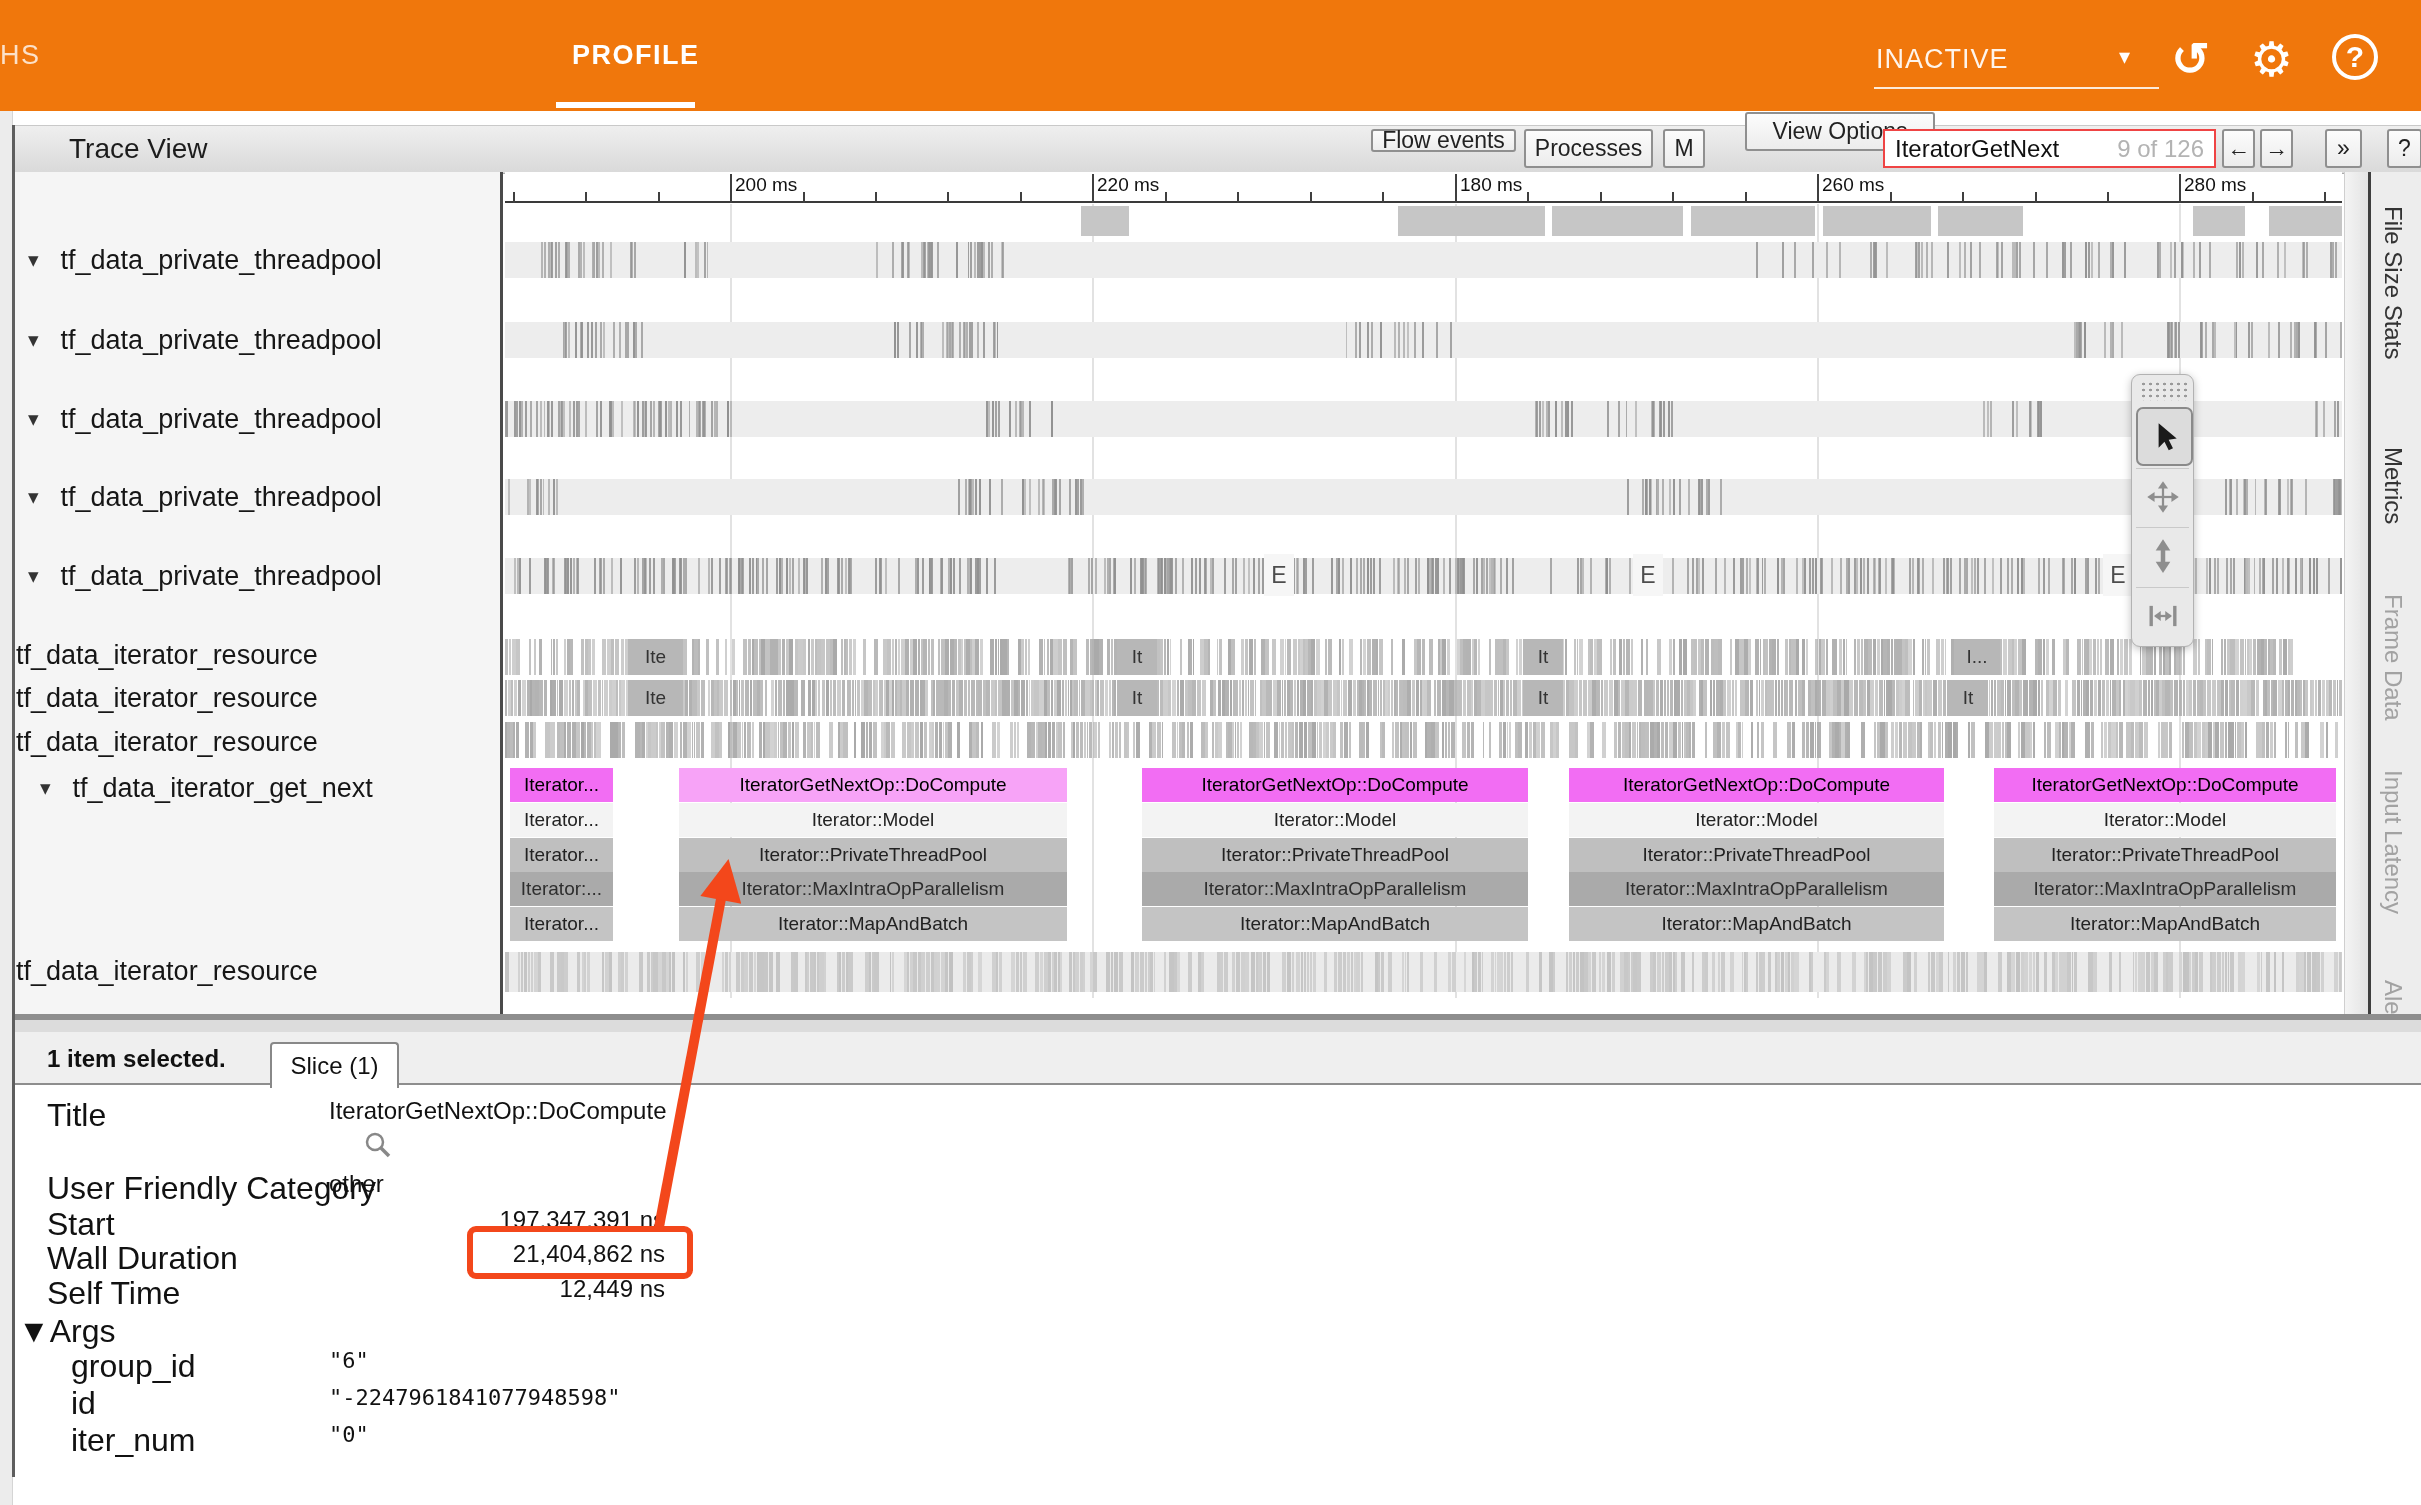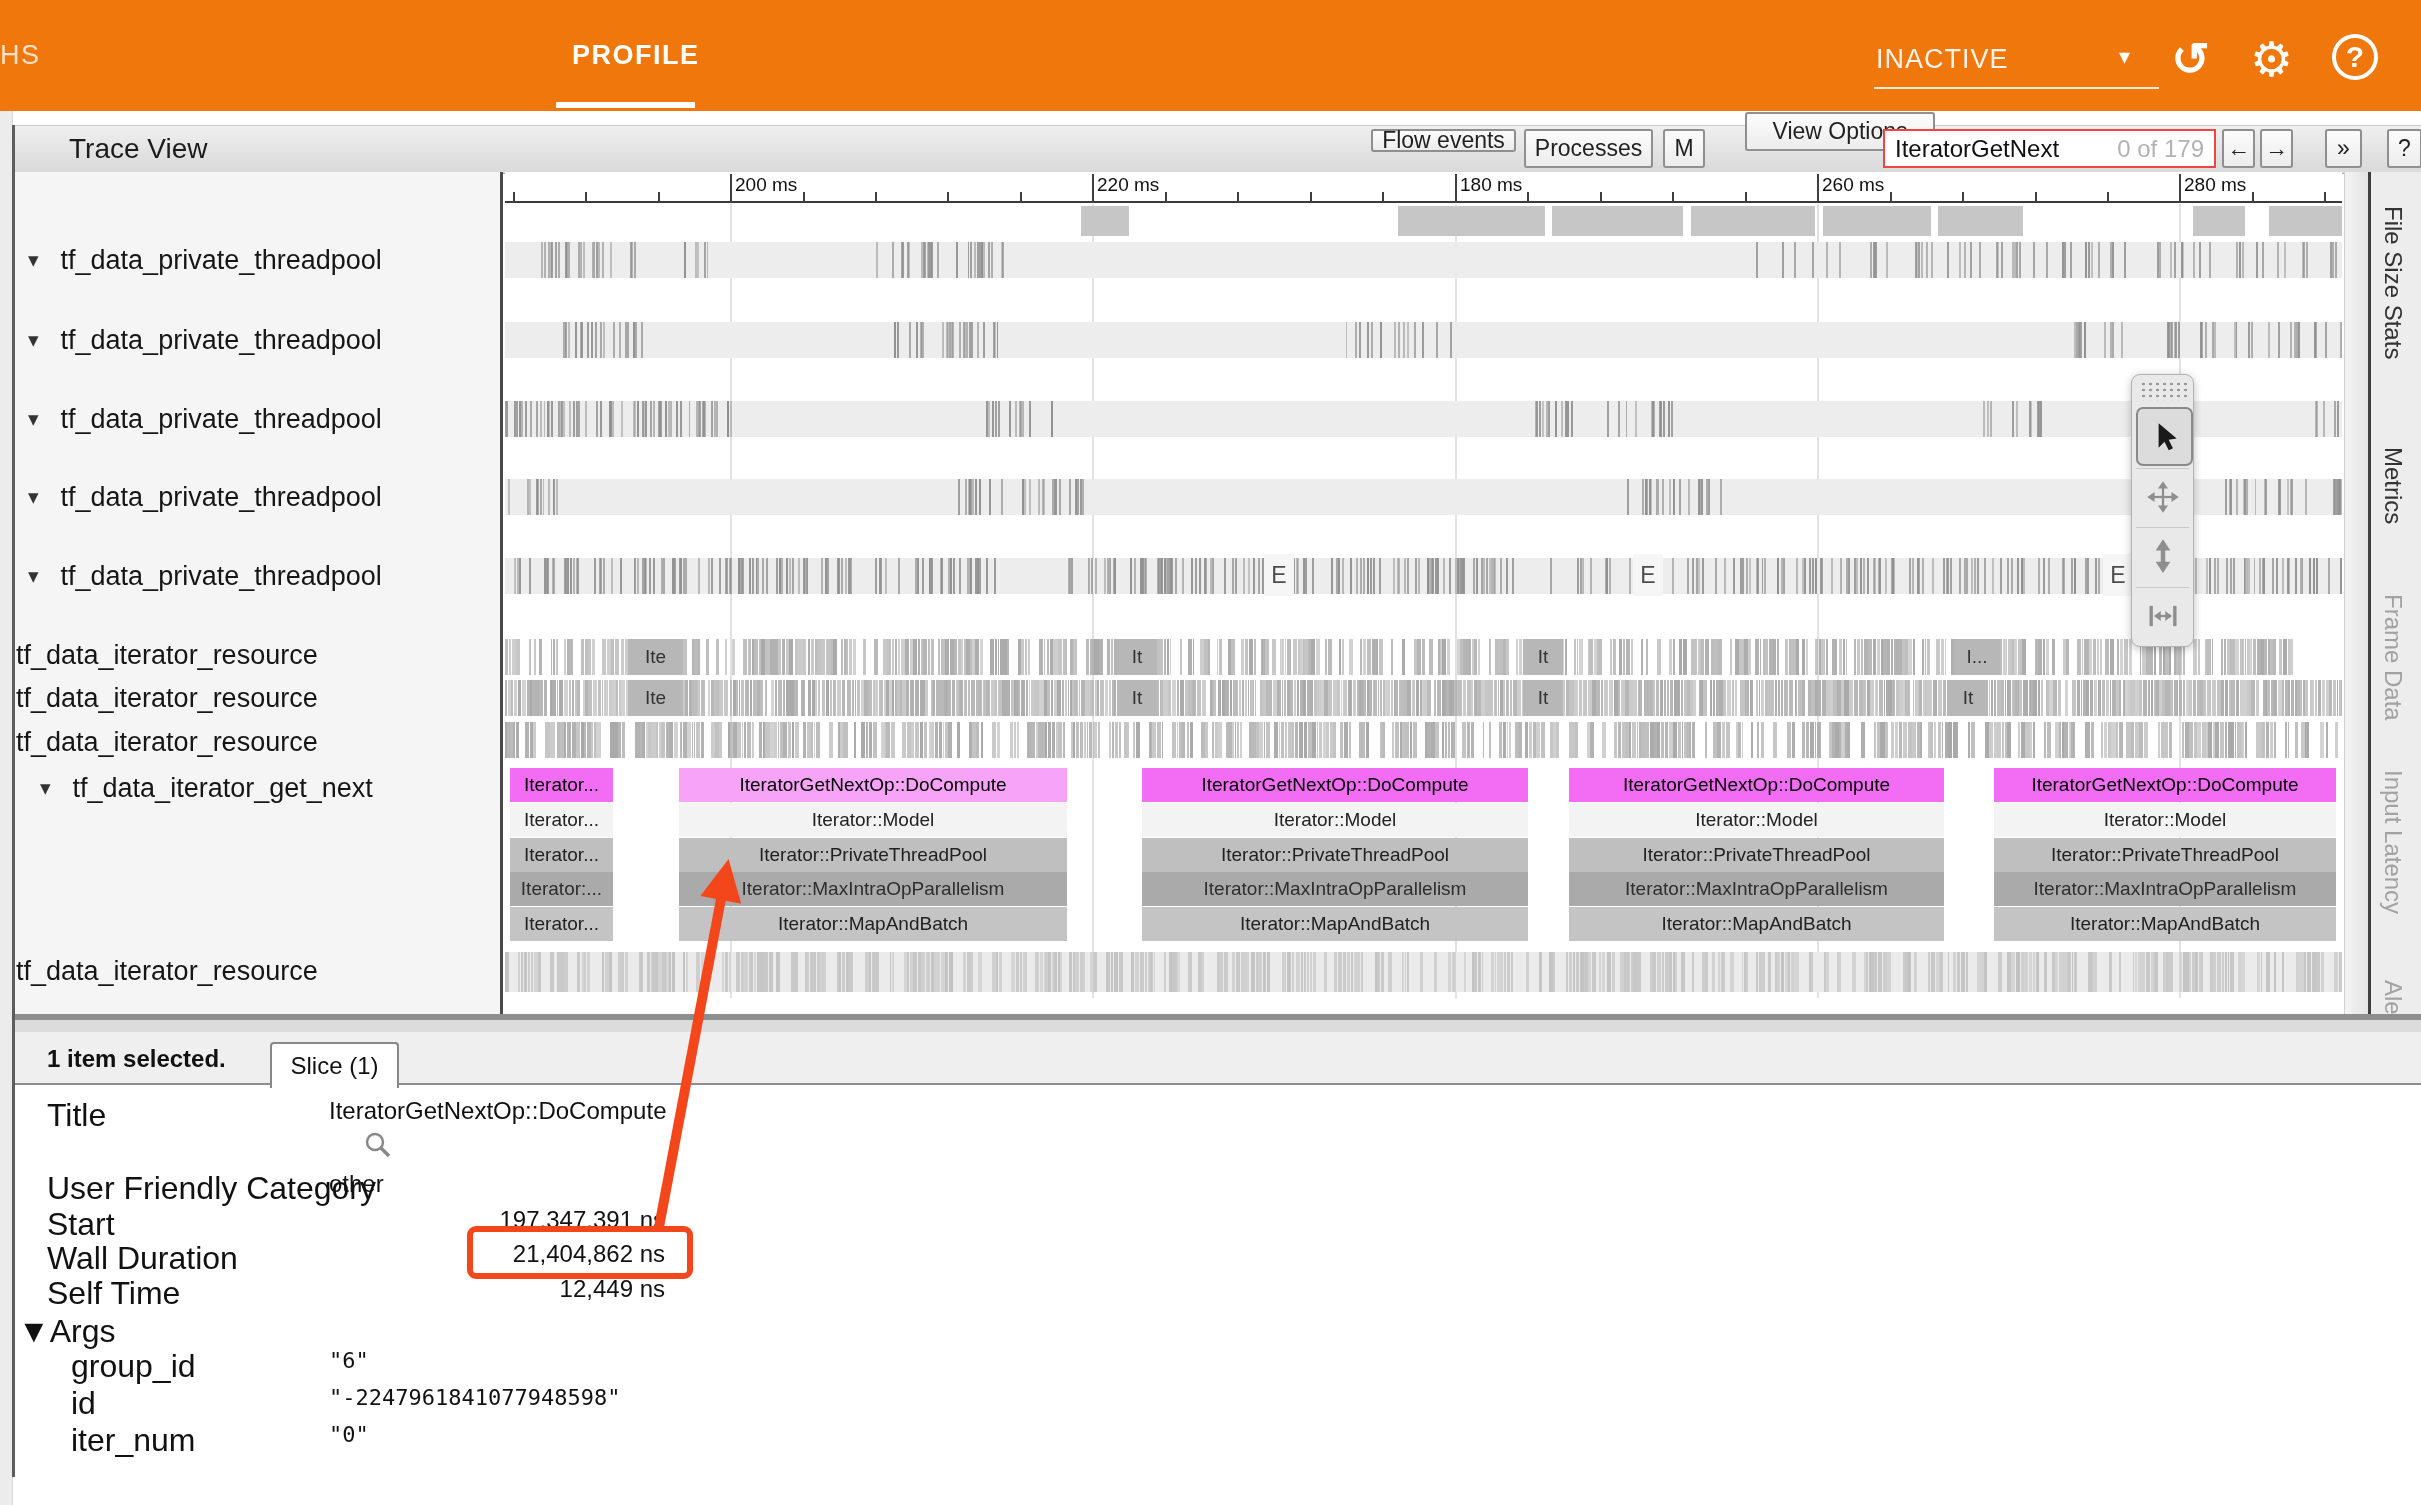--- a/index.html
+++ b/index.html
@@ -97,21 +97,21 @@
 
   <div class="abs titlebar"></div>
   <div class="abs tv-title" style="left:69px;top:133px;">Trace View</div>
 
   <div class="abs tv-btn" style="left:1371px;top:129px;width:145px;height:23px;">Flow events</div>
   <div class="abs tv-btn" style="left:1524px;top:129px;width:129px;height:39px;">Processes</div>
   <div class="abs tv-btn" style="left:1663px;top:129px;width:42px;height:39px;">M</div>
   <div class="abs tv-btn" style="left:1713px;top:112px;width:190px;height:39px;margin-left:32px;">View Options</div>
   <div class="abs tv-search" style="left:1883px;top:129px;width:333px;height:39px;">
     <span class="q">IteratorGetNext</span>
-    <span class="cnt">0 of 179</span>
+    <span class="cnt">9 of 126</span>
   </div>
   <div class="abs tv-btn" style="left:2222px;top:129px;width:33px;height:39px;">←</div>
   <div class="abs tv-btn" style="left:2260px;top:129px;width:33px;height:39px;">→</div>
   <div class="abs tv-btn" style="left:2325px;top:129px;width:37px;height:39px;">»</div>
   <div class="abs tv-btn" style="left:2387px;top:129px;width:35px;height:39px;">?</div>
 
   <div class="abs panel"></div>
   <div class="abs ruler"></div>
   <div id="canvas"></div>
 

